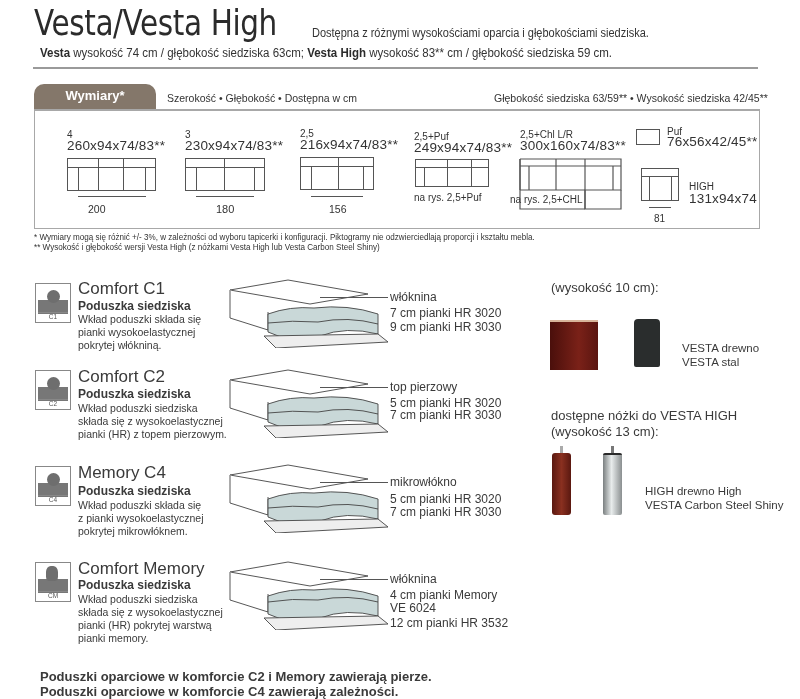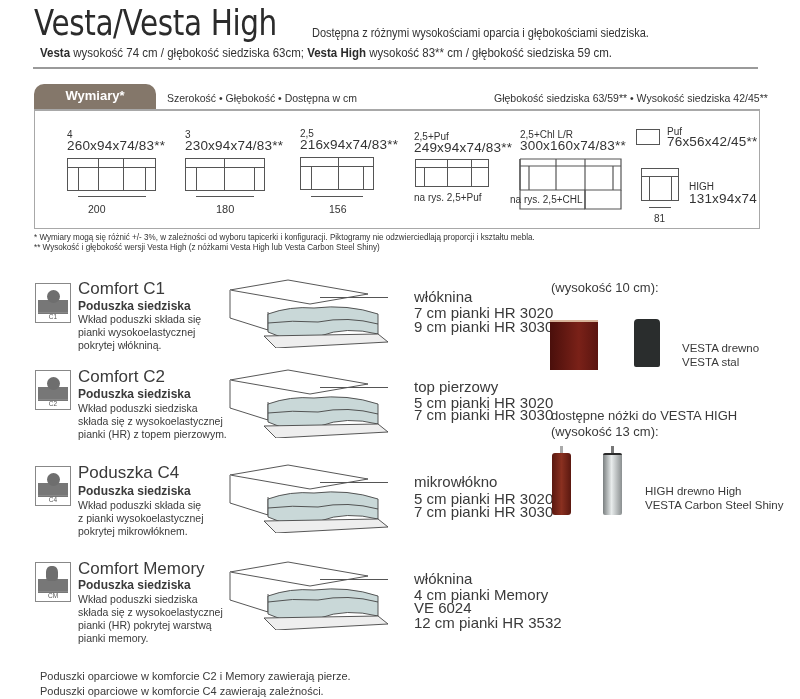--- a/index.html
+++ b/index.html
@@ -25,26 +25,26 @@
   .footnote { font-size: 9px; color: #333; white-space: nowrap; transform: scaleX(0.9); transform-origin: left top; }
 
   .comfort-icon { width: 36px; height: 40px; border: 1px solid #888; background: #fff; }
   .comfort-icon .bg { position: absolute; left: 2px; top: 16px; width: 30px; height: 14px; background: #777; }
   .comfort-icon .ball { position: absolute; left: 11px; top: 6px; width: 13px; height: 13px; border-radius: 50%; background: #6e6e6e; }
   .comfort-icon .lbl { position: absolute; left: 2px; bottom: 2px; width: 30px; height: 8px; border-top: 1px solid #888; font-size: 6.5px; text-align: center; line-height: 8px; color: #555; }
   .comfort-title { font-size: 17px; color: #3a3a3a; white-space: nowrap; }
   .comfort-sub { font-size: 12px; font-weight: bold; color: #3a3a3a; white-space: nowrap; }
   .comfort-desc { font-size: 10.5px; color: #3a3a3a; line-height: 13px; white-space: nowrap; }
 
-  .layer-label { font-size: 15px; color: #3a3a3a; white-space: nowrap; line-height: 14px; margin-left: 24px; }
+  .layer-label { font-size: 12px; color: #3a3a3a; white-space: nowrap; line-height: 14px; }
 
   .legs-title { font-size: 13px; color: #3a3a3a; line-height: 16px; white-space: nowrap; }
   .legs-names { font-size: 11.5px; color: #3a3a3a; line-height: 14px; white-space: nowrap; }
 
-  .bottom-note { font-size: 11px; font-weight: normal; color: #3a3a3a; white-space: nowrap; line-height: 15px; padding-left: 6px; }
+  .bottom-note { font-size: 13px; font-weight: bold; color: #3a3a3a; white-space: nowrap; line-height: 15px; padding-left: 6px; }
 </style>
 </head>
 <body>
 
 <div class="abs title">Vesta/Vesta High</div>
 <div class="abs subtitle">Dostępna z różnymi wysokościami oparcia i głębokościami siedziska.</div>
 <div class="abs spec-line"><b>Vesta</b><span> wysokość 74 cm / głębokość siedziska 63cm; </span><b>Vesta High</b><span> wysokość 83** cm / głębokość siedziska 59 cm.</span></div>
 <div class="abs rule"></div>
 
 <div class="abs dim-tab">Wymiary*</div>
@@ -155,21 +155,21 @@
   <div>Wkład poduszki siedziska</div>
     <div>składa się z wysokoelastycznej</div>
     <div>pianki (HR) z topem pierzowym.</div>
 </div>
 
 <div class="abs comfort-icon" style="left:35px;top:466px">
     <div class="bg"></div>
     <div class="ball"></div>
     <div class="lbl">C4</div>
   </div>
-<div class="abs comfort-title" style="left:78px;top:463px">Poduszka C4</div>
+<div class="abs comfort-title" style="left:78px;top:463px">Memory C4</div>
 <div class="abs comfort-sub" style="left:78px;top:484px">Poduszka siedziska</div>
 <div class="abs comfort-desc" style="left:78px;top:499px">
   <div>Wkład poduszki składa się</div>
     <div>z pianki wysokoelastycznej</div>
     <div>pokrytej mikrowłóknem.</div>
 </div>
 
 <div class="abs comfort-icon" style="left:35px;top:562px">
     <div class="bg"></div>
     <div class="ball" style="left:10px;top:3px;width:12px;height:15px;border-radius:40% 40% 30% 30%"></div>

